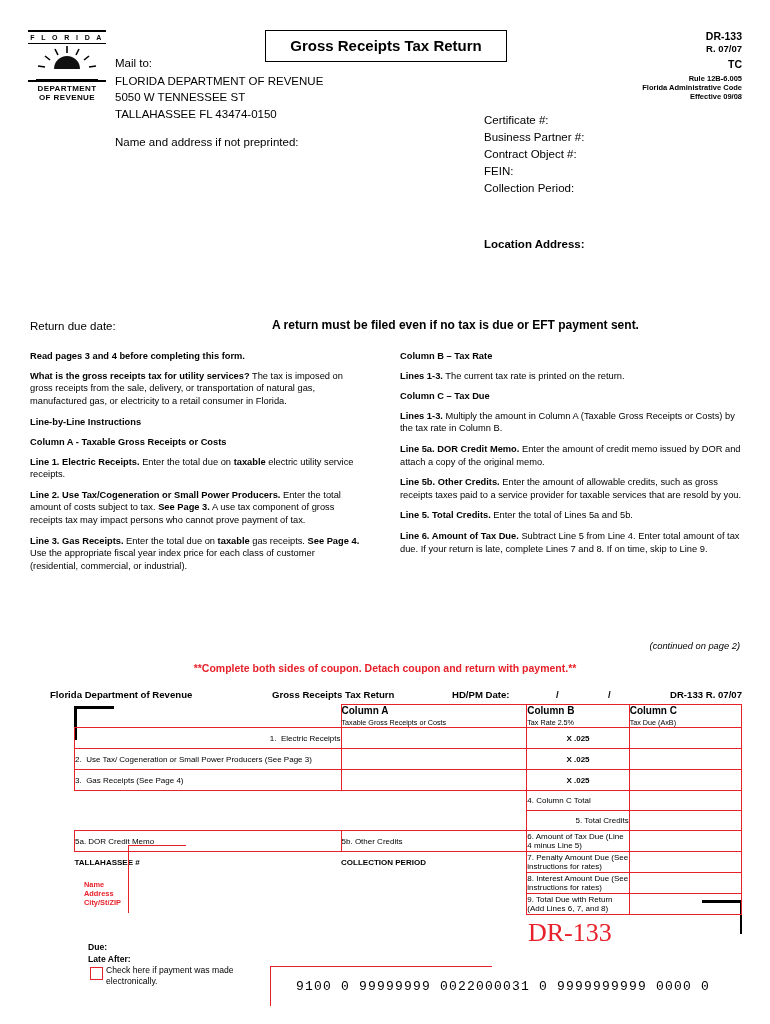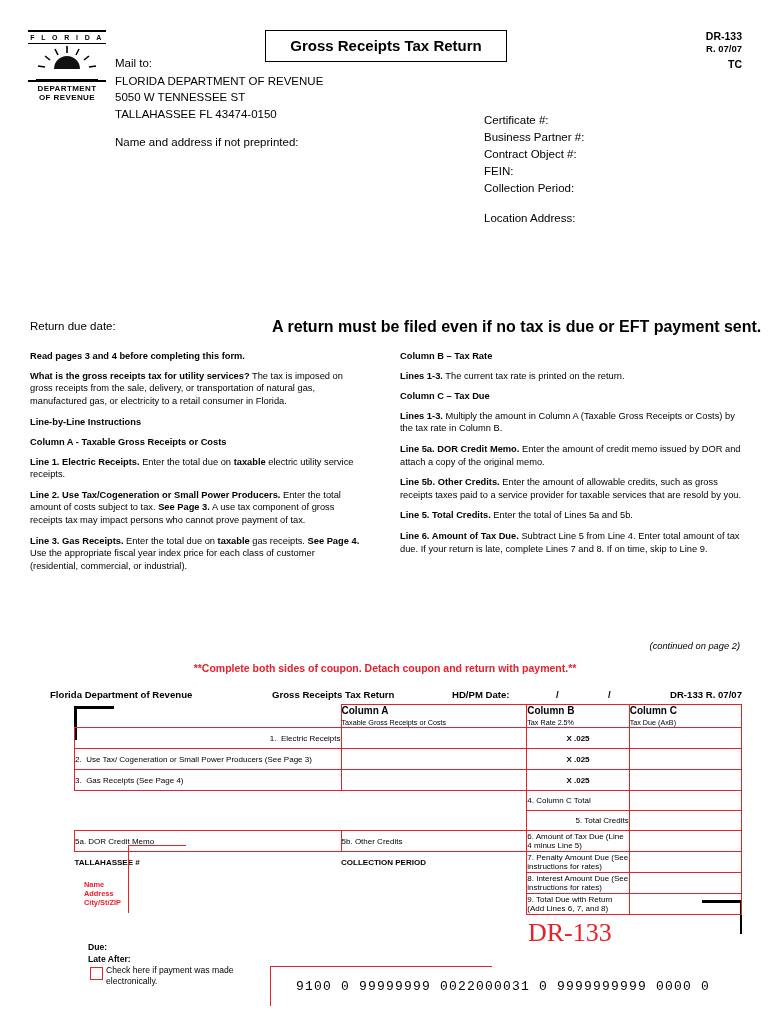--- a/index.html
+++ b/index.html
@@ -88,36 +88,36 @@
   .mailto .nm { margin-top: 12px; }
 
   .certblock {
     position: absolute;
     left: 484px; top: 112px;
     font-size: 11.5px;
     line-height: 17px;
   }
   .locaddr {
     position: absolute;
-    left: 484px; top: 212px;
+    left: 484px; top: 238px;
     font-size: 11.5px;
-    font-weight: normal;
+    font-weight: bold;
   }
 
   
   .returndue {
     position: absolute;
     left: 30px; top: 320px;
     font-size: 11.5px;
     text-align: center;
   }
   .muststmt {
     position: absolute;
     left: 272px; top: 318px;
-    font-size: 16px;
+    font-size: 12px;
     font-weight: bold;
   }
 
   
   .col {
     position: absolute;
     top: 350px;
     font-size: 9.3px;
     line-height: 12.6px;
   }
@@ -251,20 +251,25 @@
         <div>OF REVENUE</div>
       </div>
     </div>
 
     <div class="title-box">Gross Receipts Tax Return</div>
 
     <div class="doc-meta">
       <div class="m1">DR-133</div>
       <div class="m2">R. 07/07</div>
       <div class="m3">TC</div>
+      <div class="m4">
+        <div>Rule 12B-6.005</div>
+        <div>Florida Administrative Code</div>
+        <div>Effective 09/08</div>
+      </div>
     </div>
   </div>
 
   <div class="mailto">
     <div class="ml-head">Mail to:</div>
     <div>FLORIDA DEPARTMENT OF REVENUE</div>
     <div>5050 W TENNESSEE ST</div>
     <div>TALLAHASSEE FL 43474-0150</div>
     <div class="nm">Name and address if not preprinted:</div>
   </div>

